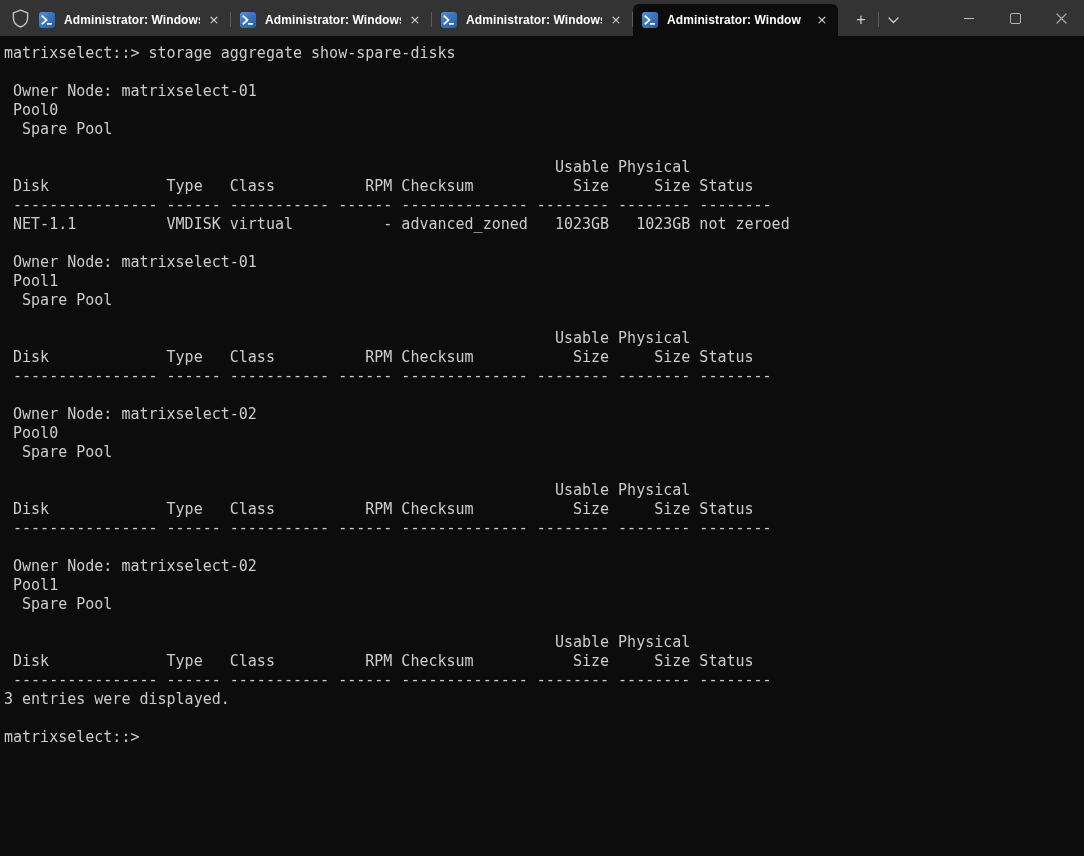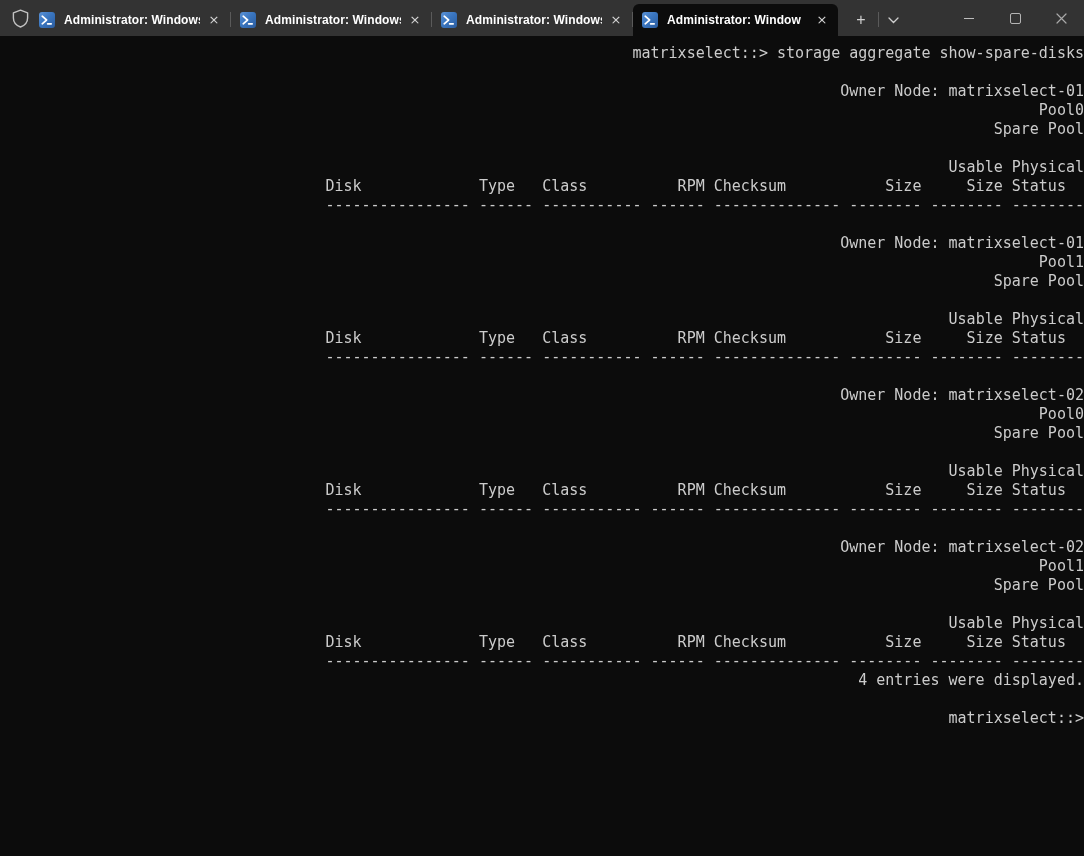--- a/index.html
+++ b/index.html
@@ -66,21 +66,20 @@
   .terminal{
     position:absolute;top:36px;left:0;right:0;bottom:0;
     background:var(--terminal-bg,#0c0c0c);
     padding:8px 0 0 4px;overflow:hidden;cursor:text;
   }
   .term-line{
     font-family:"DejaVu Sans Mono",monospace;
     font-size:15px;line-height:19px;
     color:var(--terminal-fg,#cccccc);
     white-space:pre;
-    text-align:right;
   }
 </style>
 </head>
 <body>
 
 <div class="titlebar">
 
   <div class="shield-area">
     <svg width="17" height="19" viewBox="0 0 17 19" fill="none">
       <path d="M8.5 1.2 L15.6 3.8 V9 C15.6 13.6 12.6 16.5 8.5 18 C4.4 16.5 1.4 13.6 1.4 9 V3.8 Z" stroke="#c3c3c3" stroke-width="1.4" fill="none" stroke-linejoin="round"></path>
@@ -160,20 +159,21 @@
 <div class="terminal">
     <div class="term-line">matrixselect::&gt; storage aggregate show-spare-disks</div>
     <div class="term-line"> </div>
     <div class="term-line"> Owner Node: matrixselect-01</div>
     <div class="term-line"> Pool0</div>
     <div class="term-line">  Spare Pool</div>
     <div class="term-line"> </div>
     <div class="term-line">                                                             Usable Physical</div>
     <div class="term-line"> Disk             Type   Class          RPM Checksum           Size     Size Status  </div>
     <div class="term-line"> ---------------- ------ ----------- ------ -------------- -------- -------- --------</div>
+    <div class="term-line"> NET-1.1          VMDISK virtual          - advanced_zoned   1023GB   1023GB not zeroed</div>
     <div class="term-line"> </div>
     <div class="term-line"> Owner Node: matrixselect-01</div>
     <div class="term-line"> Pool1</div>
     <div class="term-line">  Spare Pool</div>
     <div class="term-line"> </div>
     <div class="term-line">                                                             Usable Physical</div>
     <div class="term-line"> Disk             Type   Class          RPM Checksum           Size     Size Status  </div>
     <div class="term-line"> ---------------- ------ ----------- ------ -------------- -------- -------- --------</div>
     <div class="term-line"> </div>
     <div class="term-line"> Owner Node: matrixselect-02</div>
@@ -184,16 +184,16 @@
     <div class="term-line"> Disk             Type   Class          RPM Checksum           Size     Size Status  </div>
     <div class="term-line"> ---------------- ------ ----------- ------ -------------- -------- -------- --------</div>
     <div class="term-line"> </div>
     <div class="term-line"> Owner Node: matrixselect-02</div>
     <div class="term-line"> Pool1</div>
     <div class="term-line">  Spare Pool</div>
     <div class="term-line"> </div>
     <div class="term-line">                                                             Usable Physical</div>
     <div class="term-line"> Disk             Type   Class          RPM Checksum           Size     Size Status  </div>
     <div class="term-line"> ---------------- ------ ----------- ------ -------------- -------- -------- --------</div>
-    <div class="term-line">4 entries were displayed.</div>
+    <div class="term-line">3 entries were displayed.</div>
     <div class="term-line"> </div>
     <div class="term-line">matrixselect::&gt;</div>
   </div>
 
 </body></html>

